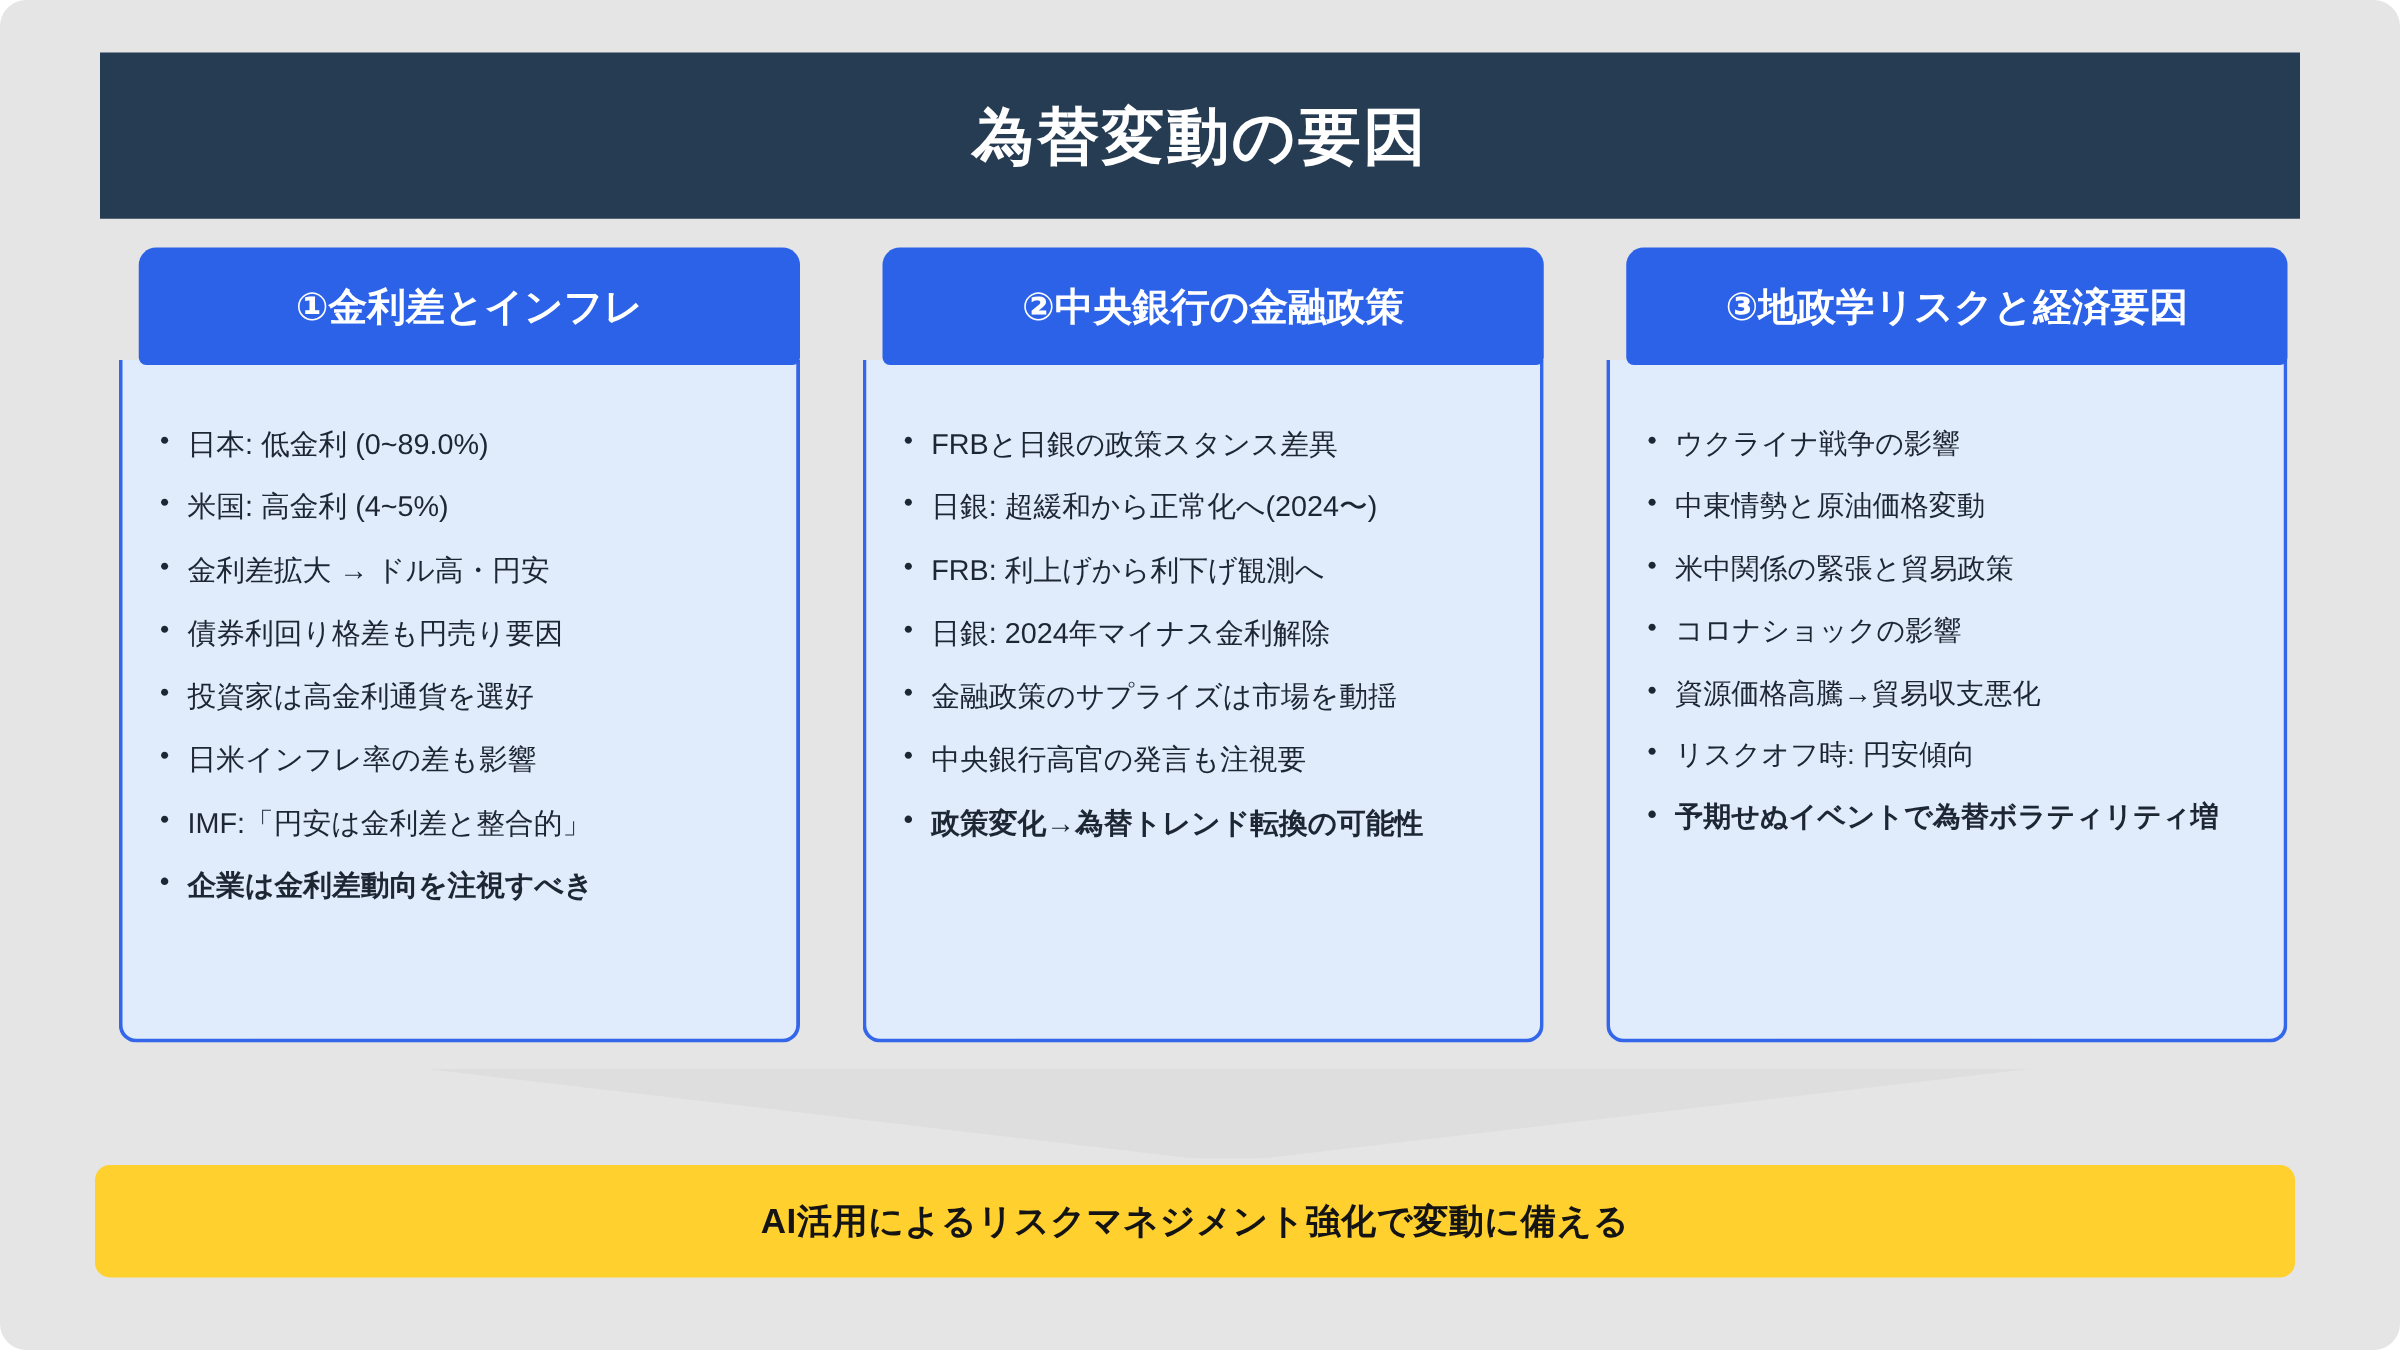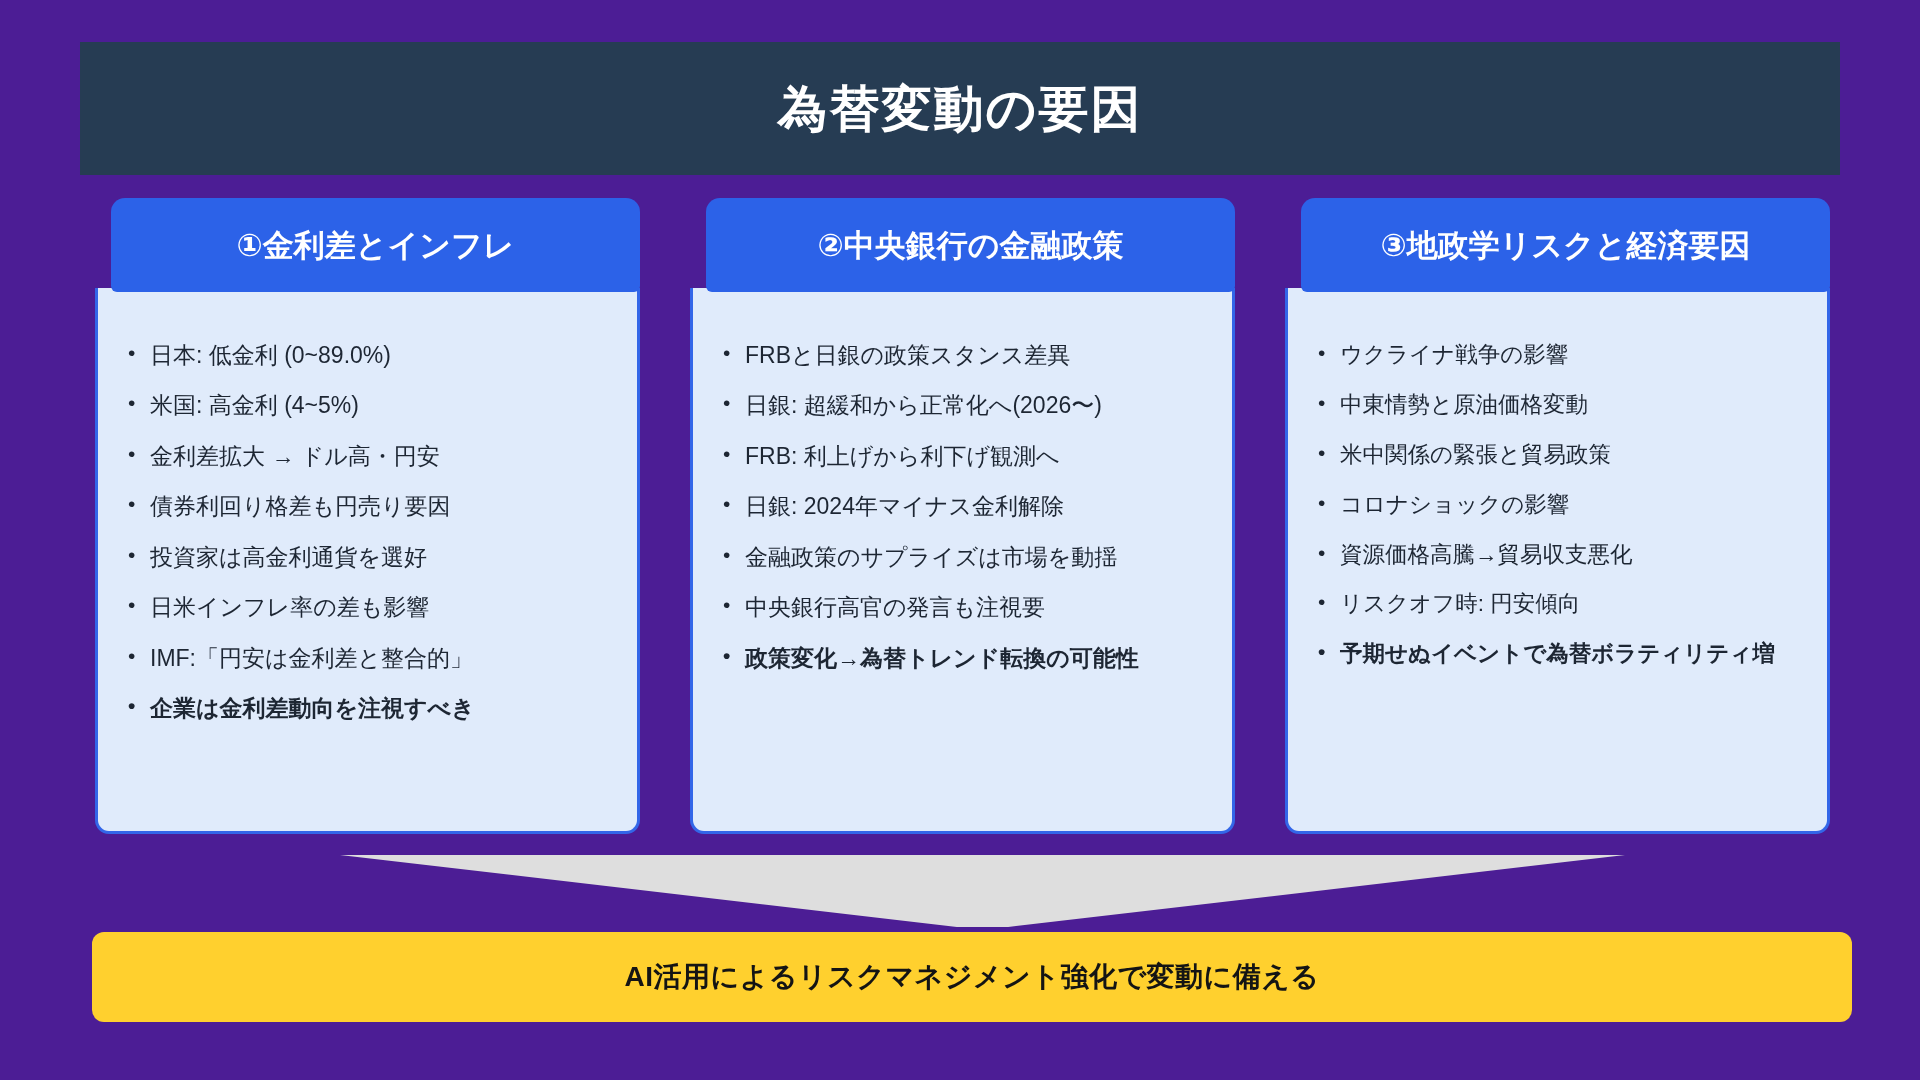--- a/index.html
+++ b/index.html
@@ -12,21 +12,22 @@
     height: 1080px;
     background: #ffffff;
     font-family: "Liberation Sans", "DejaVu Sans", sans-serif;
     overflow: hidden;
   }
 
   #slide {
     position: relative;
     width: 1920px;
     height: 1080px;
-    background: #4c1d95;
+    background: #e5e5e5;
+    border-radius: 21px;
   }
 
   
   .title-bar {
     position: absolute;
     left: 80px;
     top: 42px;
     width: 1760px;
     height: 133px;
     background: #263c53;
@@ -127,21 +128,21 @@
   .arrow-shape {
     width: 100%;
     height: 100%;
     background: #dedede;
     clip-path: polygon(0 0, 100% 0, 52% 100%, 48% 100%);
   }
 
   
   .banner {
     position: absolute;
-    left: 92px;
+    left: 76px;
     top: 932px;
     width: 1760px;
     height: 90px;
     background: #ffd02e;
     border-radius: 12px;
     display: flex;
     align-items: center;
     justify-content: center;
   }
   .banner-text {
@@ -181,21 +182,21 @@
       </div>
     </div>
 
     <div class="card card-2">
       <div class="card-header">
         <div class="card-header-text">②中央銀行の金融政策</div>
       </div>
       <div class="card-body">
         <ul class="bullet-list">
           <li class="bullet-item">FRBと日銀の政策スタンス差異</li>
-          <li class="bullet-item">日銀: 超緩和から正常化へ(2026〜)</li>
+          <li class="bullet-item">日銀: 超緩和から正常化へ(2024〜)</li>
           <li class="bullet-item">FRB: 利上げから利下げ観測へ</li>
           <li class="bullet-item">日銀: 2024年マイナス金利解除</li>
           <li class="bullet-item">金融政策のサプライズは市場を動揺</li>
           <li class="bullet-item">中央銀行高官の発言も注視要</li>
           <li class="bullet-item">政策変化→為替トレンド転換の可能性</li>
         </ul>
       </div>
     </div>
 
     <div class="card card-3">

